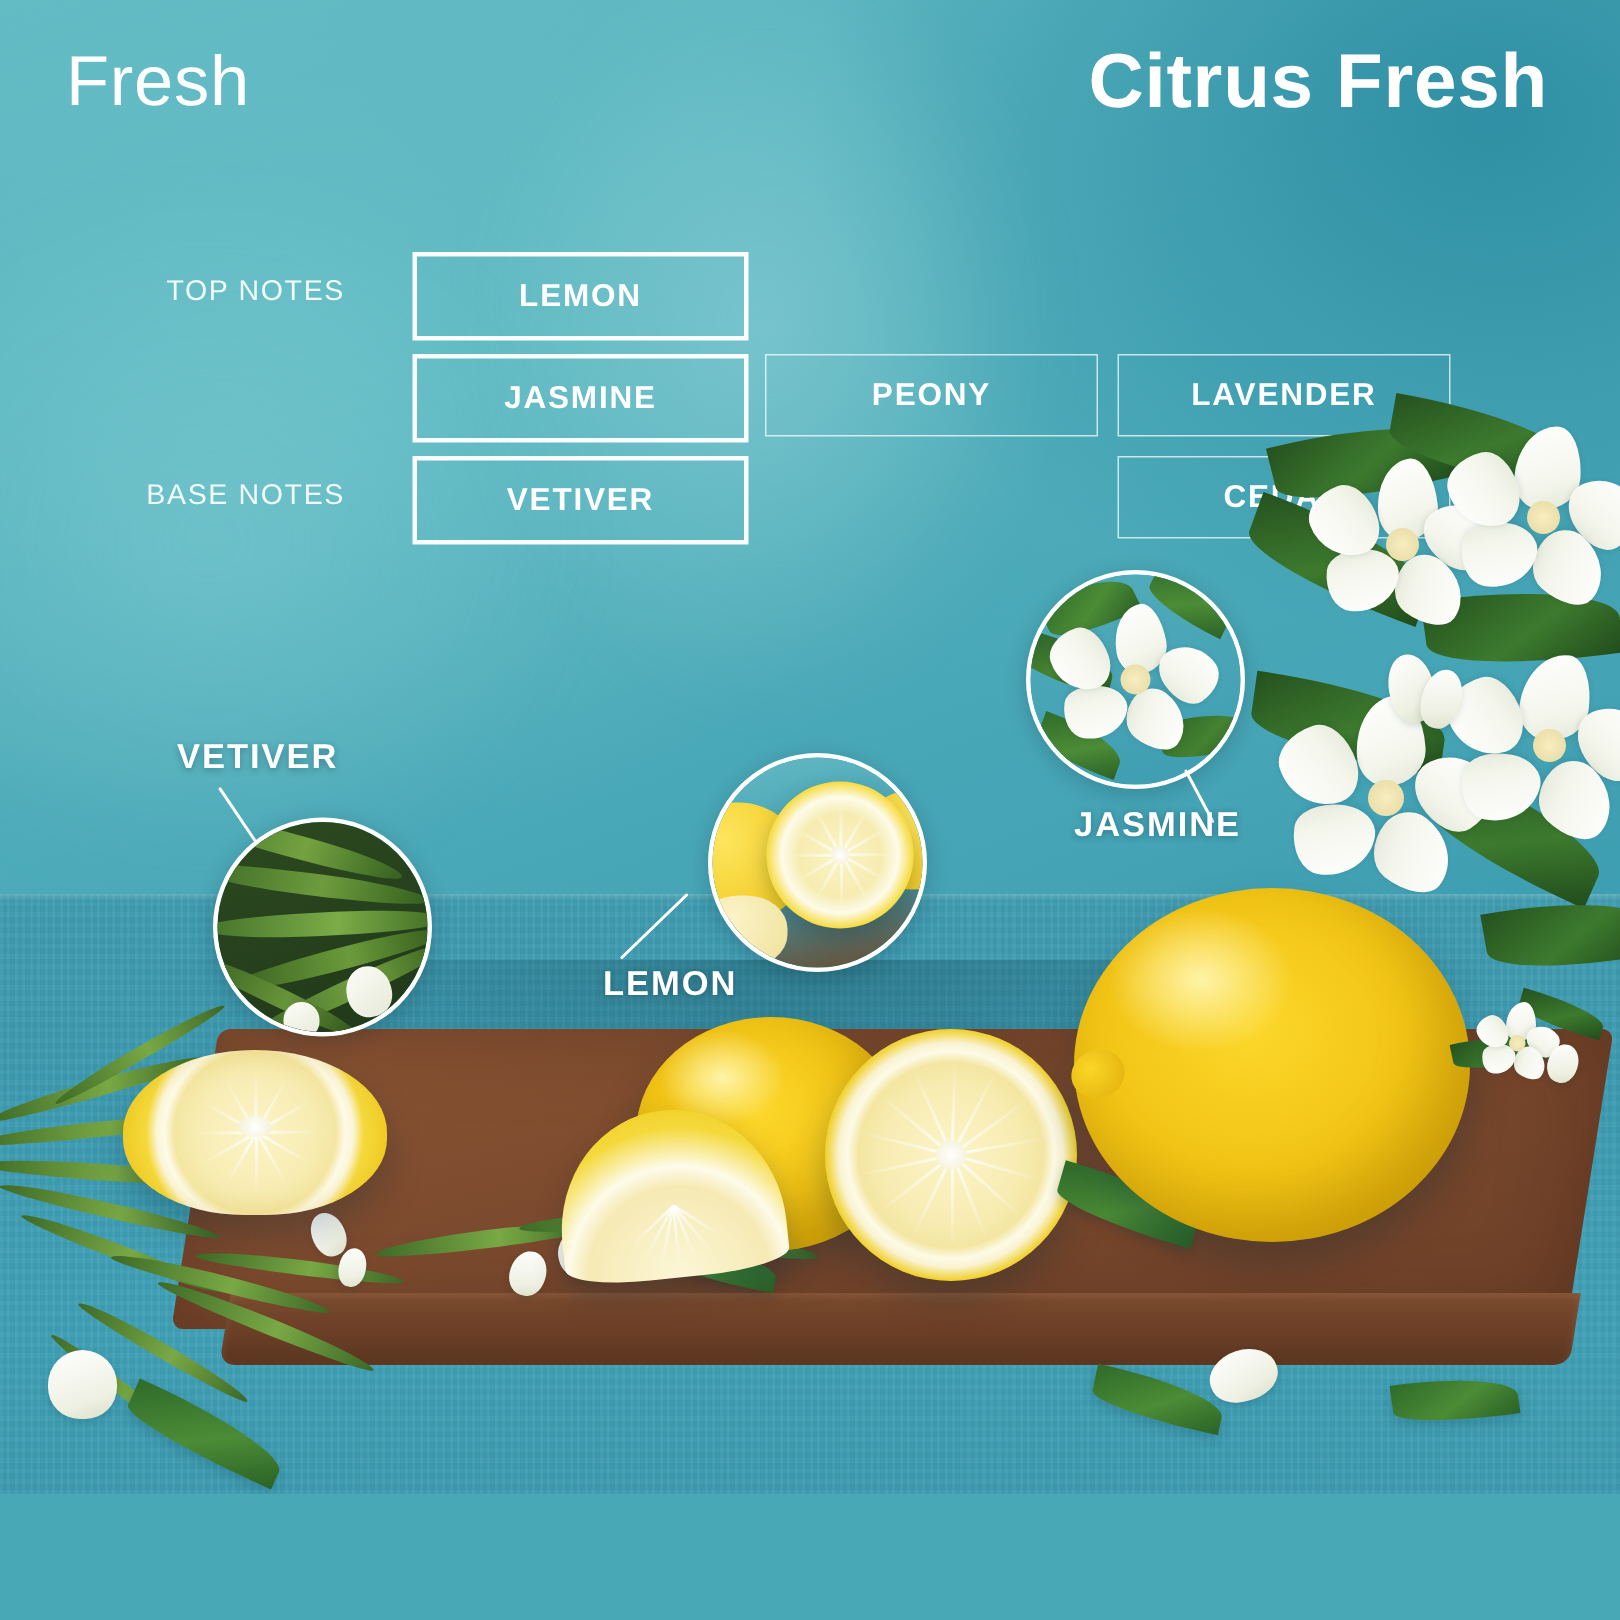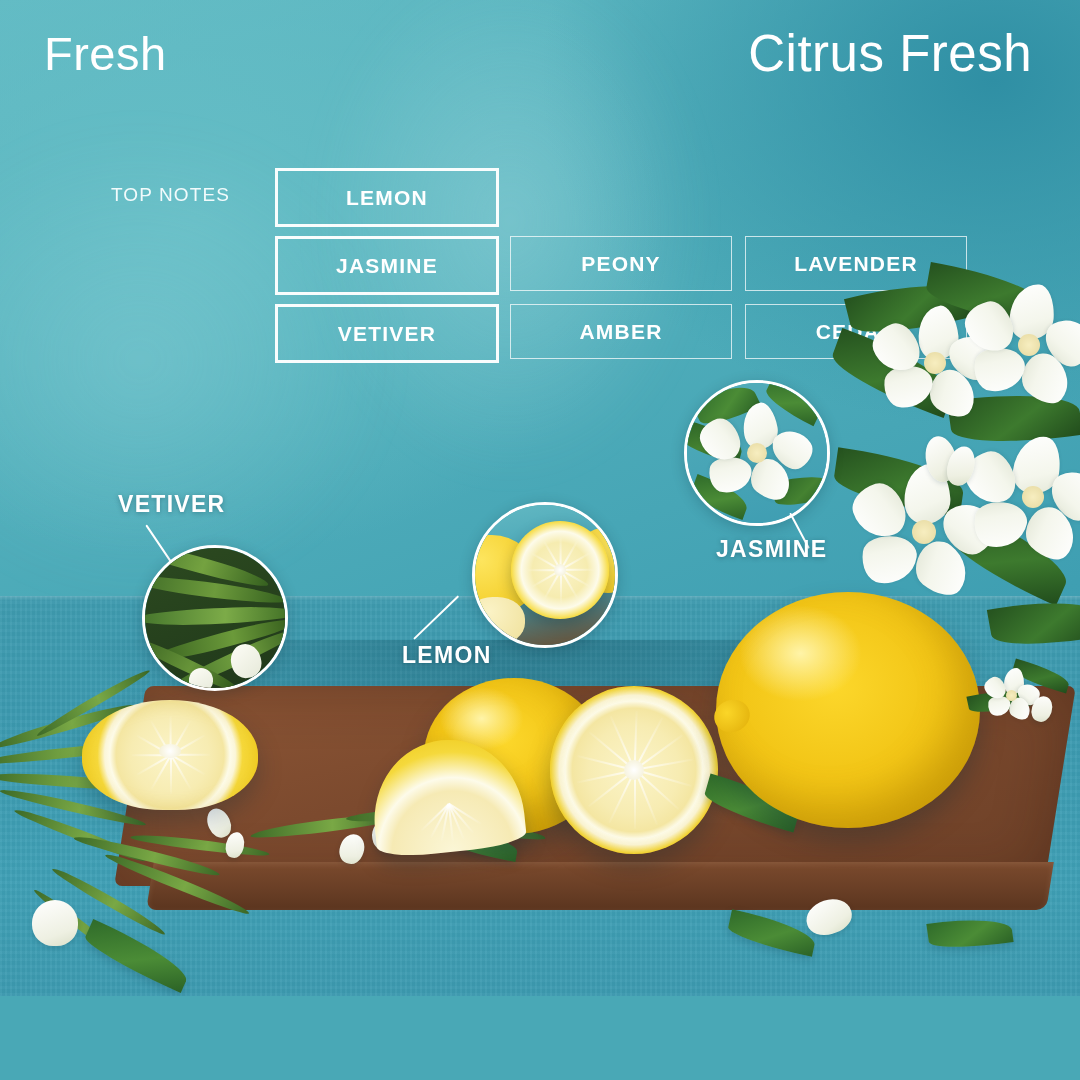--- a/index.html
+++ b/index.html
@@ -32,21 +32,21 @@
       linear-gradient(180deg,#3f9cb0 0%,#3c9ab0 24%,#3fa0b6 58%,#3b97ad 100%);
   }
   .table-edge{position:absolute;left:0;top:596px;width:1080px;height:5px;
     background:linear-gradient(180deg,rgba(255,255,255,.18),rgba(255,255,255,0));}
   .table-shadow{position:absolute;left:0;top:640px;width:1080px;height:180px;
     background:radial-gradient(ellipse 60% 100% at 50% 0%, rgba(0,40,55,.28) 0%, rgba(0,40,55,0) 72%);}
 
   
   .title-left{position:absolute;left:44px;top:30px;font-size:47px;font-weight:300;
     color:#ffffff;letter-spacing:.5px;line-height:1;}
-  .title-right{position:absolute;right:48px;top:28px;font-size:51px;font-weight:400;
+  .title-right{position:absolute;right:48px;top:28px;font-size:51px;font-weight:700;
     color:#ffffff;letter-spacing:.5px;line-height:1;}
 
   
   .notes{position:absolute;left:0;top:168px;width:1000px;}
   .note-row{position:relative;height:53px;margin-bottom:15px;}
   .row-label{position:absolute;left:0;top:0;width:230px;height:53px;
     display:flex;align-items:center;justify-content:flex-end;
     font-size:19px;font-weight:300;letter-spacing:1.1px;color:#f2fbfc;
     text-transform:uppercase;}
   .note-box{position:absolute;top:0;height:53px;display:flex;align-items:center;
@@ -142,22 +142,22 @@
       <div class="note-box c1">LEMON</div>
     </div>
 
     <div class="note-row">
       <div class="note-box c1">JASMINE</div>
       <div class="note-box c3">LAVENDER</div>
       <div class="note-box c2">PEONY</div>
     </div>
 
     <div class="note-row">
+      <div class="row-label">BASE NOTES</div>
       <div class="note-box c1">VETIVER</div>
-      <div class="note-box c2">AMBER</div>
       <div class="note-box c3">CEDAR</div>
     </div>
 
   </div>
 
   <div class="board">
     <div class="board-top" style="left:130px;top:686px;width:930px;height:200px;
          transform:skewX(-9deg);border-radius:8px;"></div>
     <div class="board-front" style="left:150px;top:862px;width:900px;height:48px;
          transform:skewX(-9deg);border-radius:0 0 10px 10px;"></div>

